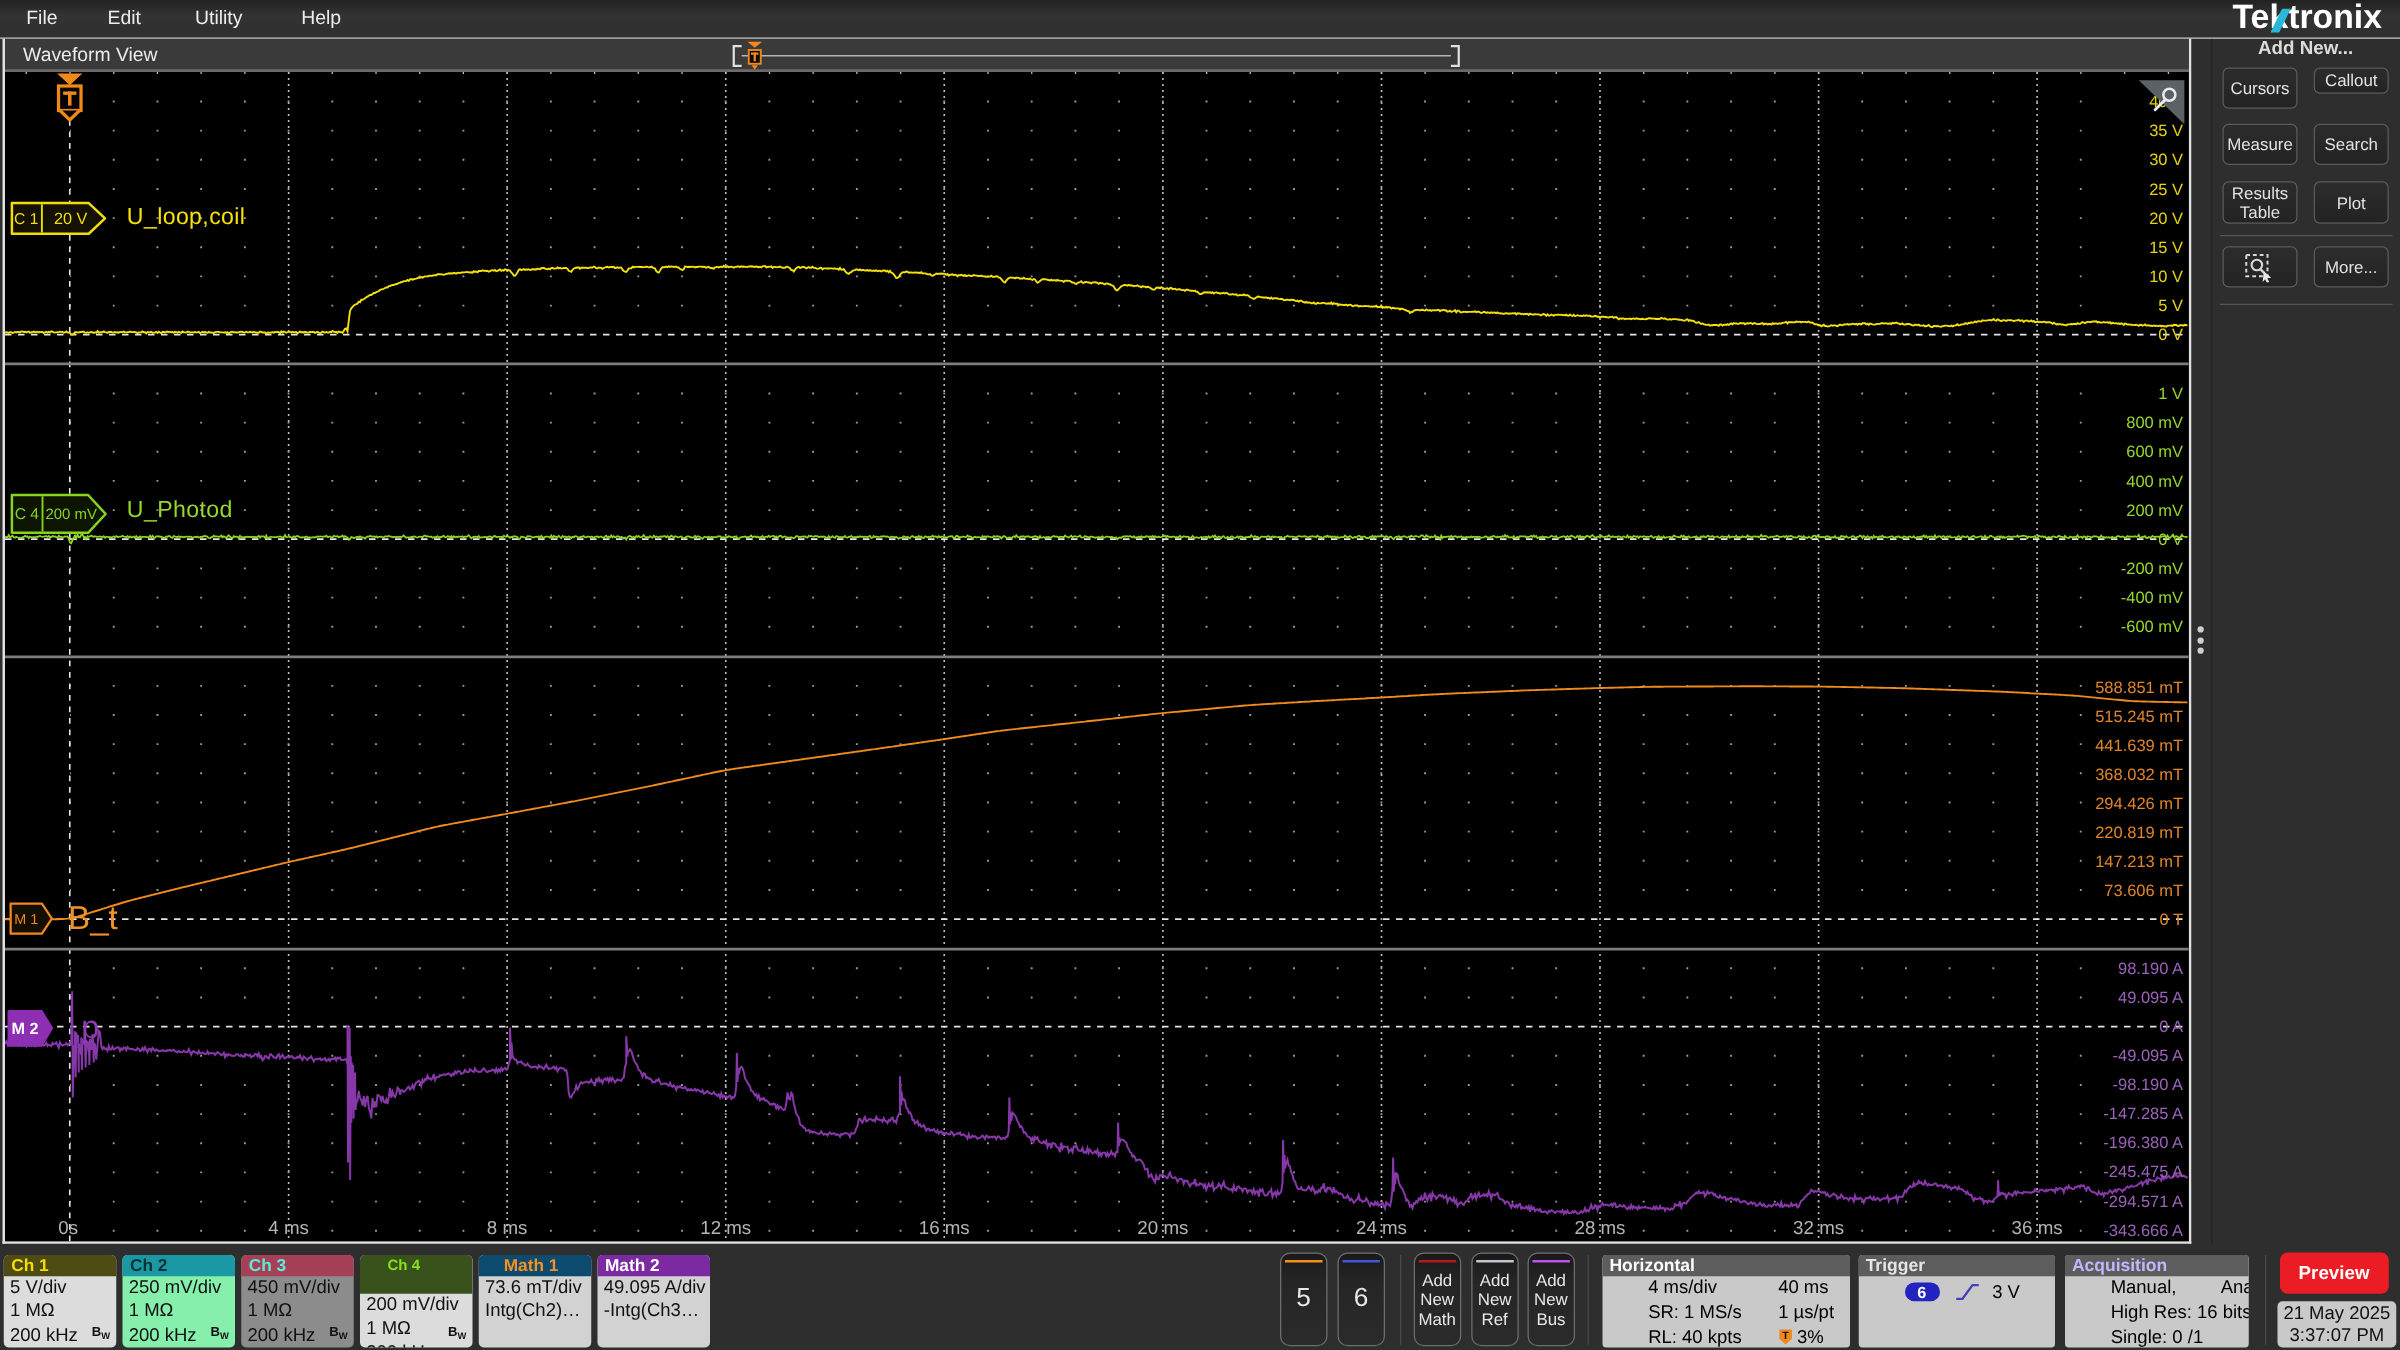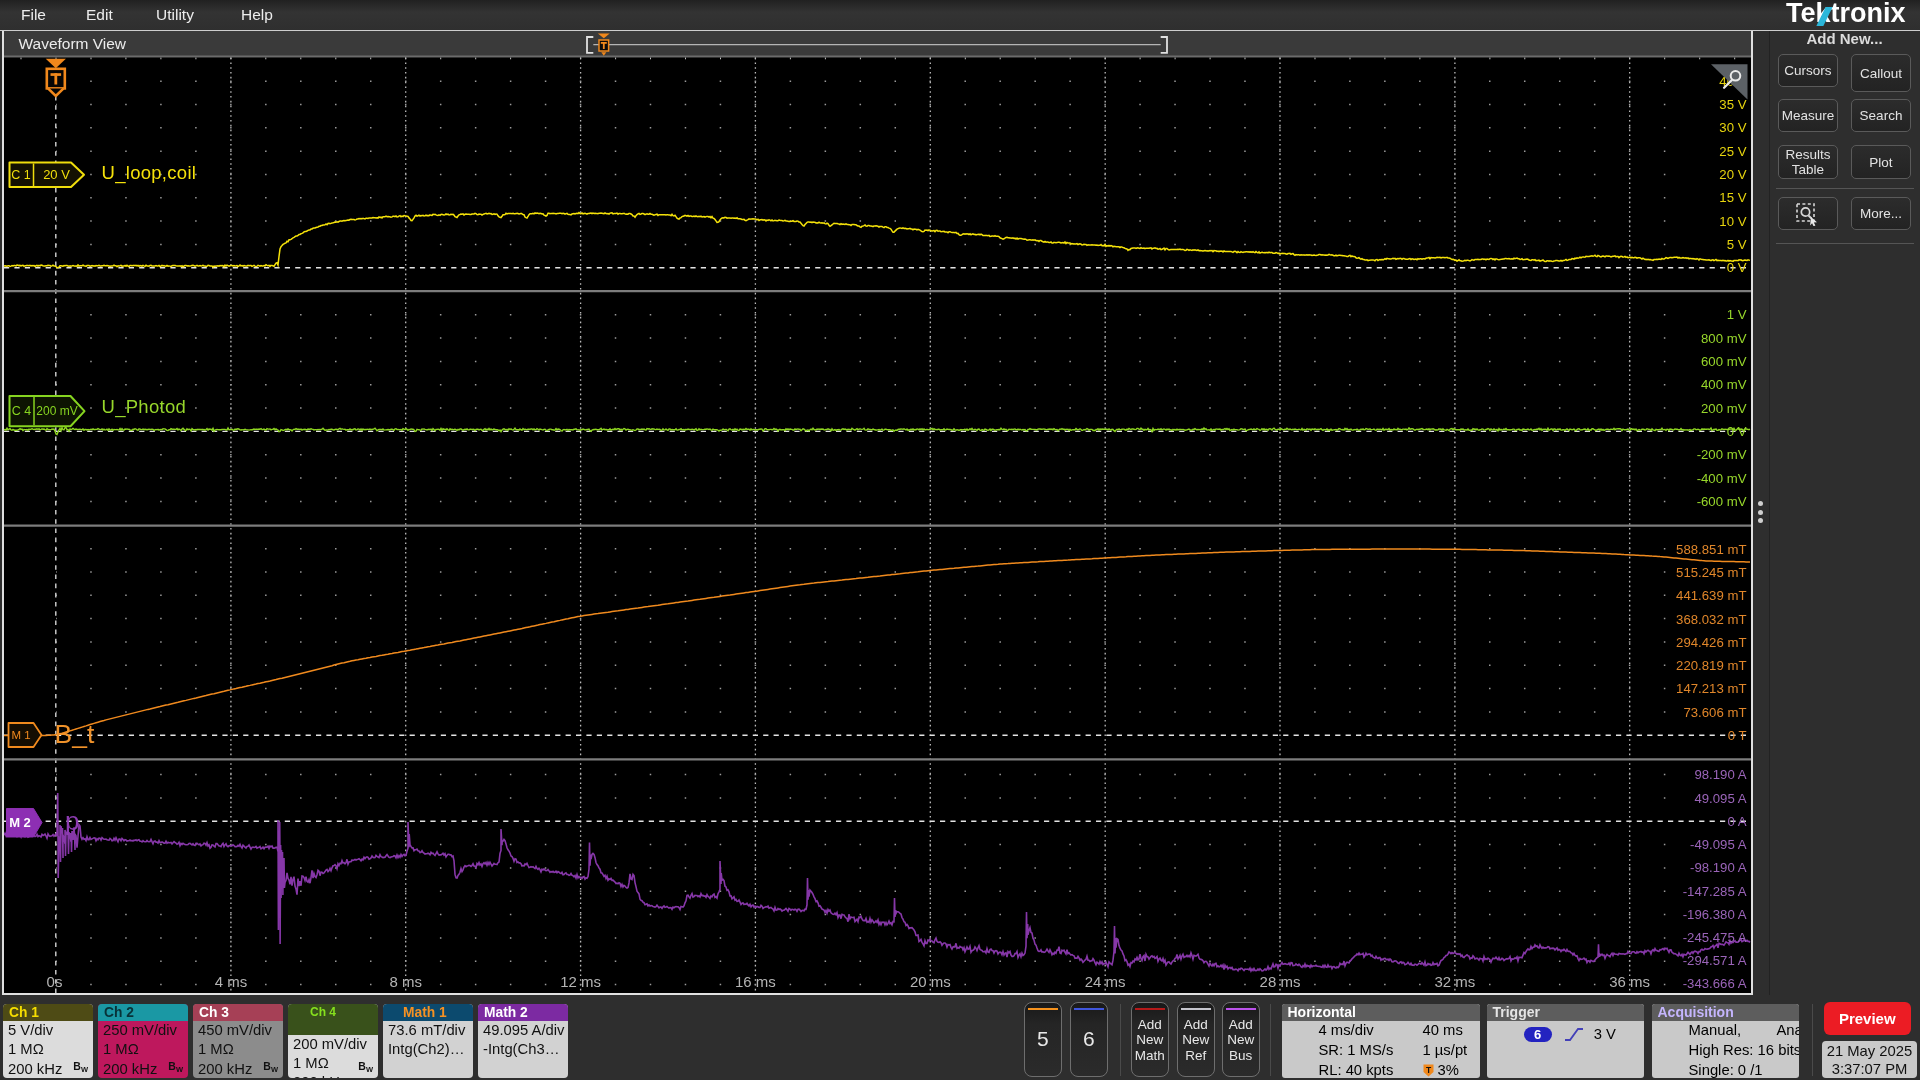--- a/index.html
+++ b/index.html
@@ -213,21 +213,21 @@
 <text x="54" y="743.5" font-size="26.5" fill="#f0922a">B_t</text>
 <polygon points="6,808.5 33,808.5 41.5,822.5 33,837 6,837" fill="#8d2fb3" stroke="#8d2fb3" stroke-linejoin="round"></polygon>
 <text x="19.5" y="827.5" text-anchor="middle" font-size="13" font-weight="bold" fill="#fff">M 2</text>
 <text x="64.5" y="830.5" font-size="26" fill="#8d3cb2">p</text>
 
 </svg>
 
 <div style="position:absolute;left:1769px;top:31px;width:1px;height:964px;background:#222"></div>
 <div style="position:absolute;left:1769px;top:30px;width:151px;height:17px;text-align:center;font-size:15px;font-weight:bold;color:#dcdcdc">Add New...</div>
 <div class="sbtn" style="left:1778px;top:54px;width:60px;height:33px;font-size:13.5px">Cursors</div>
-<div class="sbtn" style="left:1851px;top:54px;width:60px;height:38px;font-size:13.5px">Callout</div>
+<div class="sbtn" style="left:1851px;top:54px;width:60px;height:21px;font-size:13.5px">Callout</div>
 <div class="sbtn" style="left:1778px;top:99px;width:60px;height:33px;font-size:13.5px">Measure</div>
 <div class="sbtn" style="left:1851px;top:99px;width:60px;height:33px;font-size:13.5px">Search</div>
 <div class="sbtn" style="left:1778px;top:145px;width:60px;height:34px;font-size:13.5px">Results<br>Table</div>
 <div class="sbtn" style="left:1851px;top:145px;width:60px;height:34px;font-size:13.5px">Plot</div>
 <div class="sbtn" style="left:1778px;top:197px;width:60px;height:33px;font-size:13.5px">
     <svg width="26" height="24" viewBox="0 0 26 24">
       <rect x="2" y="2" width="17" height="17" fill="none" stroke="#d8d8d8" stroke-width="1.6" stroke-dasharray="3 2.4"></rect>
       <circle cx="10.5" cy="10" r="4.2" fill="none" stroke="#d8d8d8" stroke-width="1.7"></circle>
       <line x1="13.5" y1="13.5" x2="16.5" y2="16.5" stroke="#d8d8d8" stroke-width="1.8"></line>
       <path d="M16,15 l6,5.2 -3.2,0.3 1.6,3 -1.8,0.8 -1.5,-3 -2,2.3 z" fill="#e8e8e8"></path>
@@ -240,29 +240,29 @@
 <div style="position:absolute;left:1757.5px;top:509.5px;width:5px;height:5px;border-radius:50%;background:#cfcfcf"></div>
 <div style="position:absolute;left:1757.5px;top:518px;width:5px;height:5px;border-radius:50%;background:#cfcfcf"></div>
 
 <div style="position:absolute;left:3px;top:1003.5px;width:90px;height:74px;border-radius:4px;overflow:hidden;background:#dcdcdc;color:#111">
 <div style="height:17.5px;background:#4e4b15;color:#f5de00;font-weight:bold;font-size:13.8px;line-height:17.5px;padding-left:6px">Ch 1</div>
 <div class="brow">5 V/div</div>
     <div class="brow">1 MΩ</div>
     <div class="brow">200 kHz</div>
     <span class="bw"><span style="font-size:10.5px;font-weight:bold">B</span><span style="font-size:7.5px;font-weight:bold;vertical-align:-2px">W</span></span>
   </div>
-<div style="position:absolute;left:98px;top:1003.5px;width:90px;height:74px;border-radius:4px;overflow:hidden;background:#be185d;color:#111">
+<div style="position:absolute;left:98px;top:1003.5px;width:90px;height:74px;border-radius:4px;overflow:hidden;background:#86efac;color:#111">
 <div style="height:17.5px;background:#1a98a4;color:#083238;font-weight:bold;font-size:13.8px;line-height:17.5px;padding-left:6px">Ch 2</div>
 <div class="brow">250 mV/div</div>
     <div class="brow">1 MΩ</div>
     <div class="brow">200 kHz</div>
     <span class="bw"><span style="font-size:10.5px;font-weight:bold">B</span><span style="font-size:7.5px;font-weight:bold;vertical-align:-2px">W</span></span>
   </div>
 <div style="position:absolute;left:193px;top:1003.5px;width:90px;height:74px;border-radius:4px;overflow:hidden;background:#8c8c8c;color:#111">
-<div style="height:17.5px;background:#a64056;color:#ffffff;font-weight:bold;font-size:13.8px;line-height:17.5px;padding-left:6px">Ch 3</div>
+<div style="height:17.5px;background:#a64056;color:#5eead4;font-weight:bold;font-size:13.8px;line-height:17.5px;padding-left:6px">Ch 3</div>
 <div class="brow">450 mV/div</div>
     <div class="brow">1 MΩ</div>
     <div class="brow">200 kHz</div>
     <span class="bw"><span style="font-size:10.5px;font-weight:bold">B</span><span style="font-size:7.5px;font-weight:bold;vertical-align:-2px">W</span></span>
   </div>
 <div style="position:absolute;left:288px;top:1003.5px;width:90px;height:74px;border-radius:4px;overflow:hidden;background:#dcdcdc;color:#111">
 <div style="height:31px;background:#39511b;color:#86e01e;font-weight:bold;font-size:12px;line-height:17.5px;padding-left:22px">Ch 4</div>
 <div class="brow">200 mV/div</div>
     <div class="brow">1 MΩ</div>
     <div class="brow">200 kHz</div>

